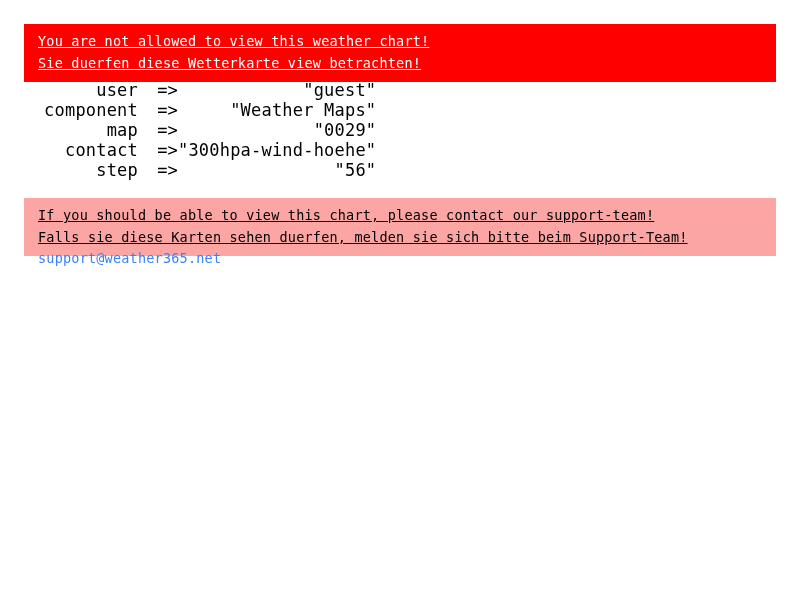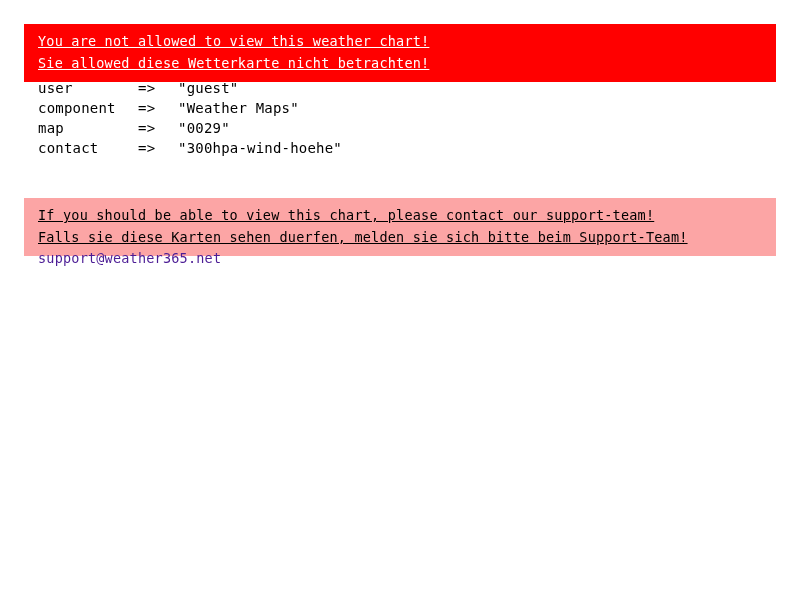--- a/index.html
+++ b/index.html
@@ -48,56 +48,57 @@
   }
   .params {
     position: absolute;
     left: 38px;
     top: 80px;
     border-collapse: collapse;
   }
   .params td {
     padding: 0;
     height: 20px;
-    font-size: 14px;
+    font-size: 17px;
     letter-spacing: 0.2px;
     vertical-align: top;
     white-space: pre;
+    text-align: right;
   }
   .p-key { width: 100px; }
   .p-arrow { width: 40px; }
   .p-val { }
   .footer {
     position: absolute;
     left: 38px;
     right: 24px;
     top: 250px;
     display: flex;
     justify-content: space-between;
     align-items: baseline;
     font-size: 13.5px;
     letter-spacing: 0.2px;
     white-space: nowrap;
   }
   .footer a {
-    color: #4c1d95;
+    color: #3b82f6;
     text-decoration: none;
   }
   .footer .copyright {
     font-weight: bold;
   }
 </style>
 </head>
 <body>
 
 <div class="page">
 
   <div class="banner banner-error">
     <span class="banner-line">You are not allowed to view this weather chart!</span>
-    <span class="banner-line">Sie allowed diese Wetterkarte nicht betrachten!</span>
+    <span class="banner-line">Sie duerfen diese Wetterkarte view betrachten!</span>
   </div>
 
   <table class="params">
     <tbody>
       <tr>
         <td class="p-key">user</td>
         <td class="p-arrow">=&gt;</td>
         <td class="p-val">"guest"</td>
       </tr>
       <tr>
@@ -108,20 +109,25 @@
       <tr>
         <td class="p-key">map</td>
         <td class="p-arrow">=&gt;</td>
         <td class="p-val">"0029"</td>
       </tr>
       <tr>
         <td class="p-key">contact</td>
         <td class="p-arrow">=&gt;</td>
         <td class="p-val">"300hpa-wind-hoehe"</td>
       </tr>
+      <tr>
+        <td class="p-key">step</td>
+        <td class="p-arrow">=&gt;</td>
+        <td class="p-val">"56"</td>
+      </tr>
     </tbody>
   </table>
 
   <div class="banner banner-info">
     <span class="banner-line">If you should be able to view this chart, please contact our support-team!</span>
     <span class="banner-line">Falls sie diese Karten sehen duerfen, melden sie sich bitte beim Support-Team!</span>
   </div>
 
   <div class="footer">
     <a class="support" href="#">support@weather365.net</a>

